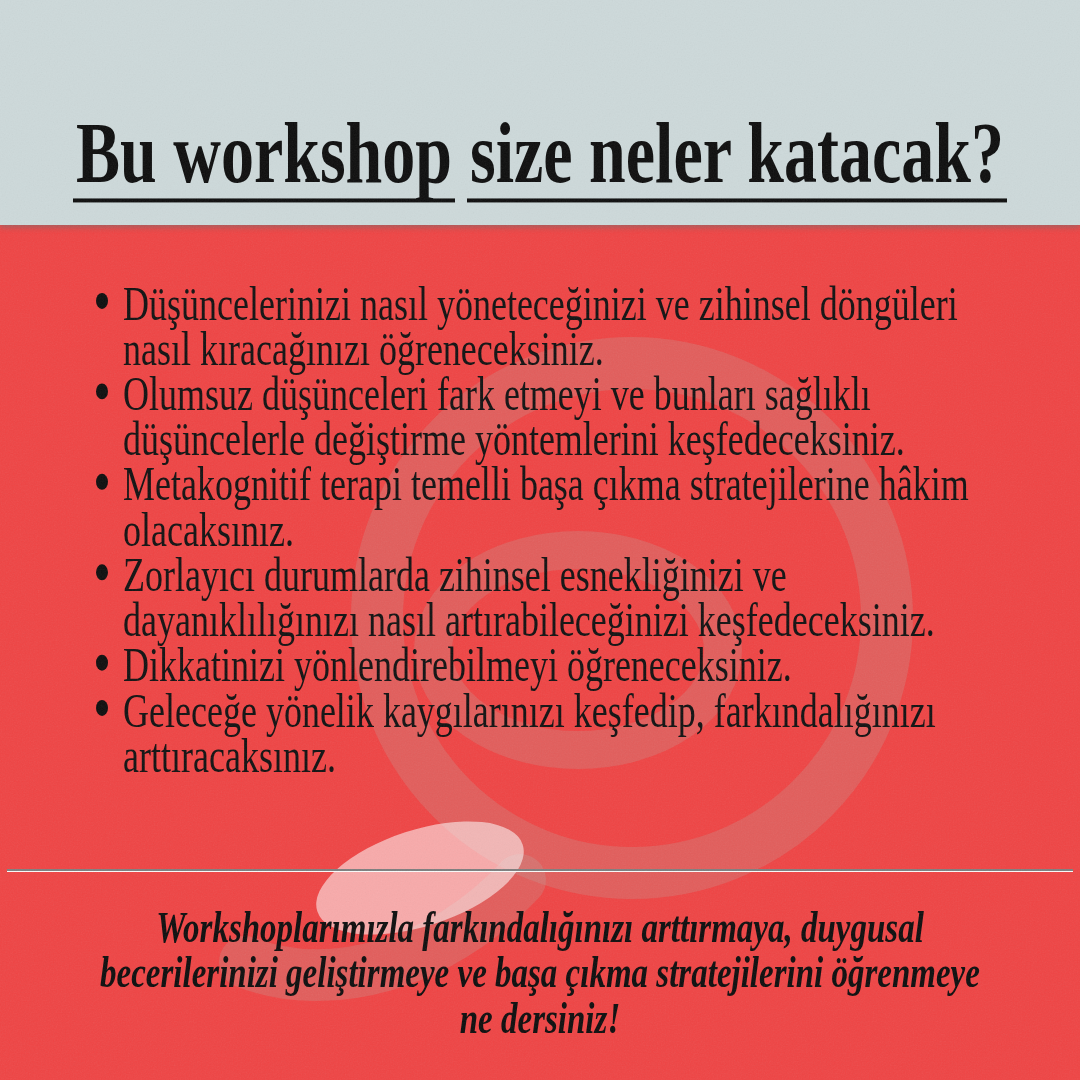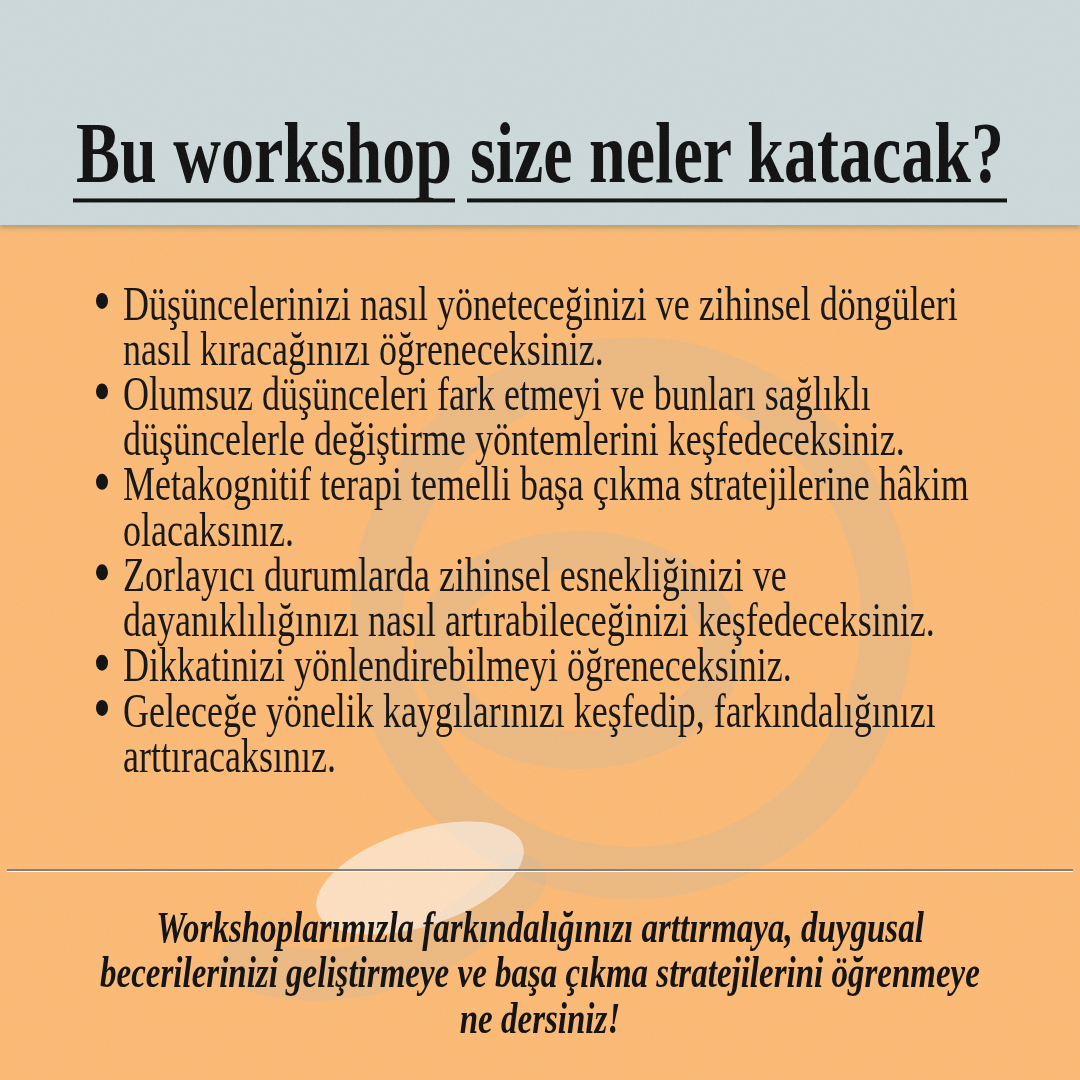--- a/index.html
+++ b/index.html
@@ -1,19 +1,19 @@
 <!DOCTYPE html>
 <html lang="tr"><head>
 <meta charset="utf-8">
 <style>
   html,body{margin:0;padding:0;background:#ffffff;}
   .slide{
     position:relative;
     width:1080px;height:1080px;
-    background:#fdba74;
+    background:#ef4444;
     font-family:"Liberation Serif", serif;
     color:#111111;
     overflow:hidden;
   }
   
   .header-band{
     position:absolute;top:0;left:0;width:1080px;height:225px;
     background:#cdd9da;
     box-shadow:0 3px 5px rgba(96,114,114,0.45);
   }

